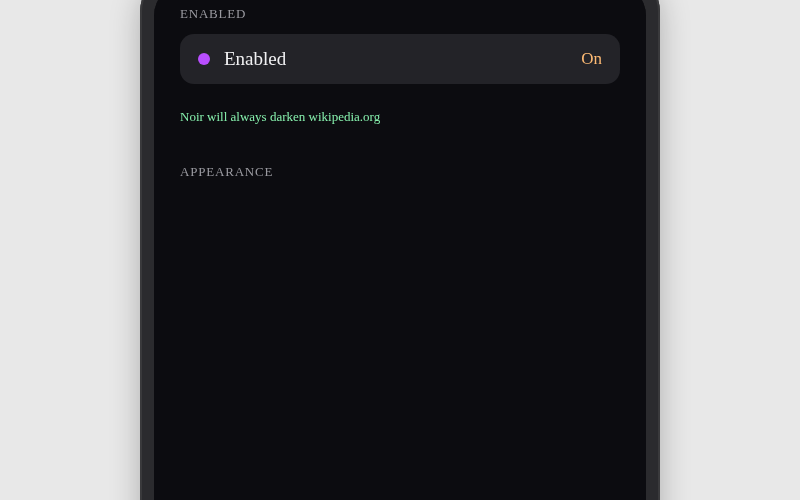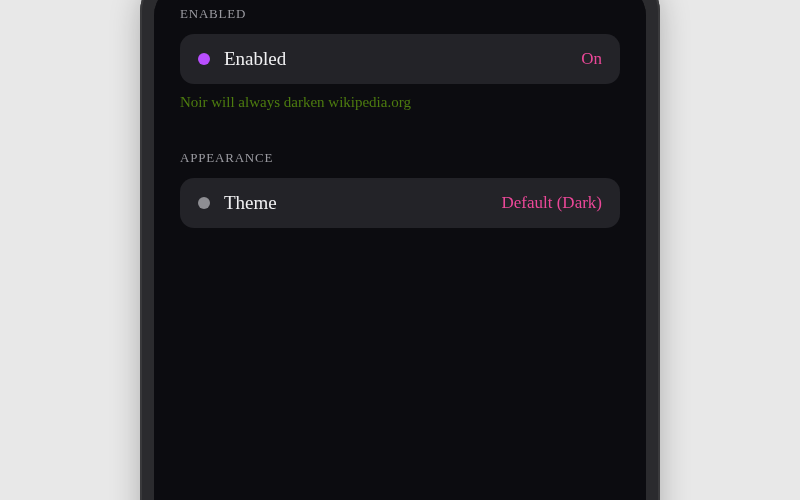--- a/index.html
+++ b/index.html
@@ -56,26 +56,26 @@
     }
     .dot.purple { background: #b94eff; }
     .dot.grey   { background: #8e8e93; }
     .row-label {
       font-size: 19px;
       color: #f1f1f3;
       flex: 1;
     }
     .row-value {
       font-size: 17px;
-      color: #ec4899;
+      color: #fdba74;
     }
     .description {
-      font-size: 15px;
-      color: #4d7c0f;
-      margin-top: 8px;
+      font-size: 13px;
+      color: #86efac;
+      margin-top: 24px;
       line-height: 1.35;
     }
     .section { margin-bottom: 38px; font-family: Liberation Serif, serif; }
     .section:last-child { margin-bottom: 0; }
   </style>
 </head>
 <body>
 
 <div class="phone-frame">
   <div class="phone-inner">
@@ -86,23 +86,18 @@
         <div class="row">
           <span class="dot purple"></span>
           <span class="row-label">Enabled</span>
           <span class="row-value">On</span>
         </div>
         <div class="description">Noir will always darken wikipedia.org</div>
       </div>
 
       <div class="section">
         <div class="section-header">APPEARANCE</div>
-        <div class="row">
-          <span class="dot grey"></span>
-          <span class="row-label">Theme</span>
-          <span class="row-value">Default (Dark)</span>
-        </div>
       </div>
 
 
     </div>
   </div>
 </div>
 
 </body></html>

